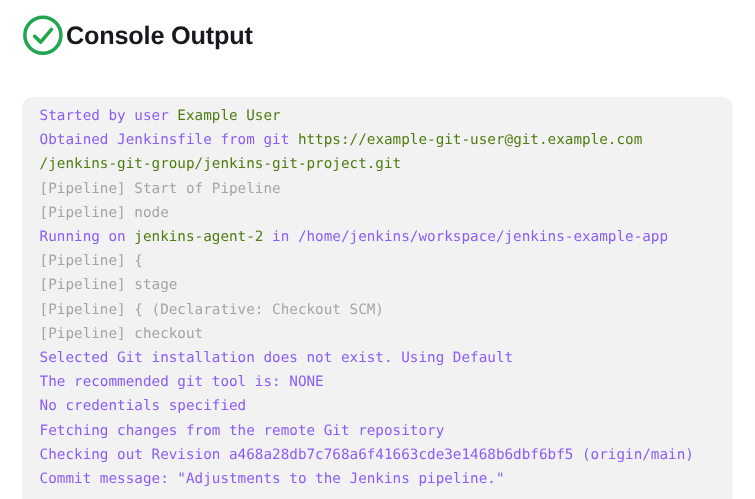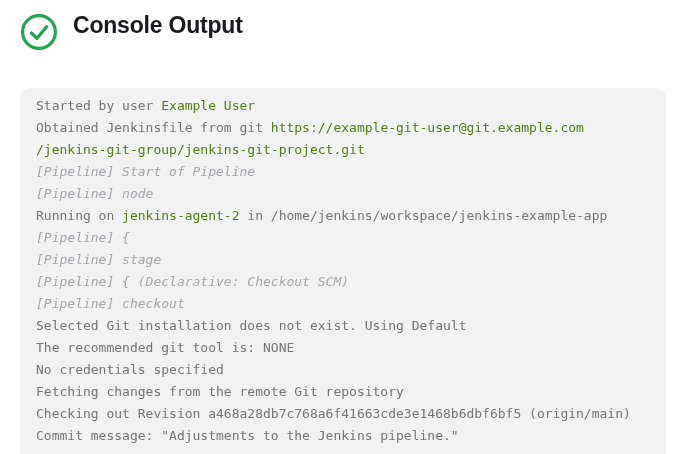--- a/index.html
+++ b/index.html
@@ -8,22 +8,22 @@
     background: #ffffff;
     overflow: hidden;
     font-family: "Liberation Sans", sans-serif;
   }
   .page { position: relative; width: 686px; height: 454px; background:#ffffff; }
 
   .header {
     position: absolute;
     left: 19px; top: 12px;
     display: flex;
-    align-items: flex-start;
-    gap: 14px;
+    align-items: center;
+    gap: 1px;
   }
   .status-icon { width: 40px; height: 40px; display: block; }
   .page-title {
     font-size: 23px;
     font-weight: 700;
     color: #16191d;
     letter-spacing: -0.2px;
   }
 
   .console-panel {
@@ -34,22 +34,22 @@
     background: #f2f2f3;
     border-radius: 10px;
     padding: 7px 16px;
     font-family: "DejaVu Sans Mono", "Liberation Mono", monospace;
     font-size: 13px;
     line-height: 22px;
     white-space: pre;
     overflow: hidden;
   }
   .console-line { height: 22px; }
-  .seg-plain { color: #737373; }
-  .seg-muted { color: #a2a5a8; font-style: italic; }
+  .seg-plain { color: #8b5cf6; }
+  .seg-muted { color: #a2a5a8; }
   .seg-link  { color: #4d7c0f; text-decoration: none; cursor: pointer; }
 </style>
 </head>
 <body>
 
 <div class="page">
 
   <div class="header">
     <svg class="status-icon" viewBox="0 0 40 40" aria-hidden="true">
       <circle cx="20" cy="20" r="16.4" fill="none" stroke="#20a64f" stroke-width="3.2"></circle>

